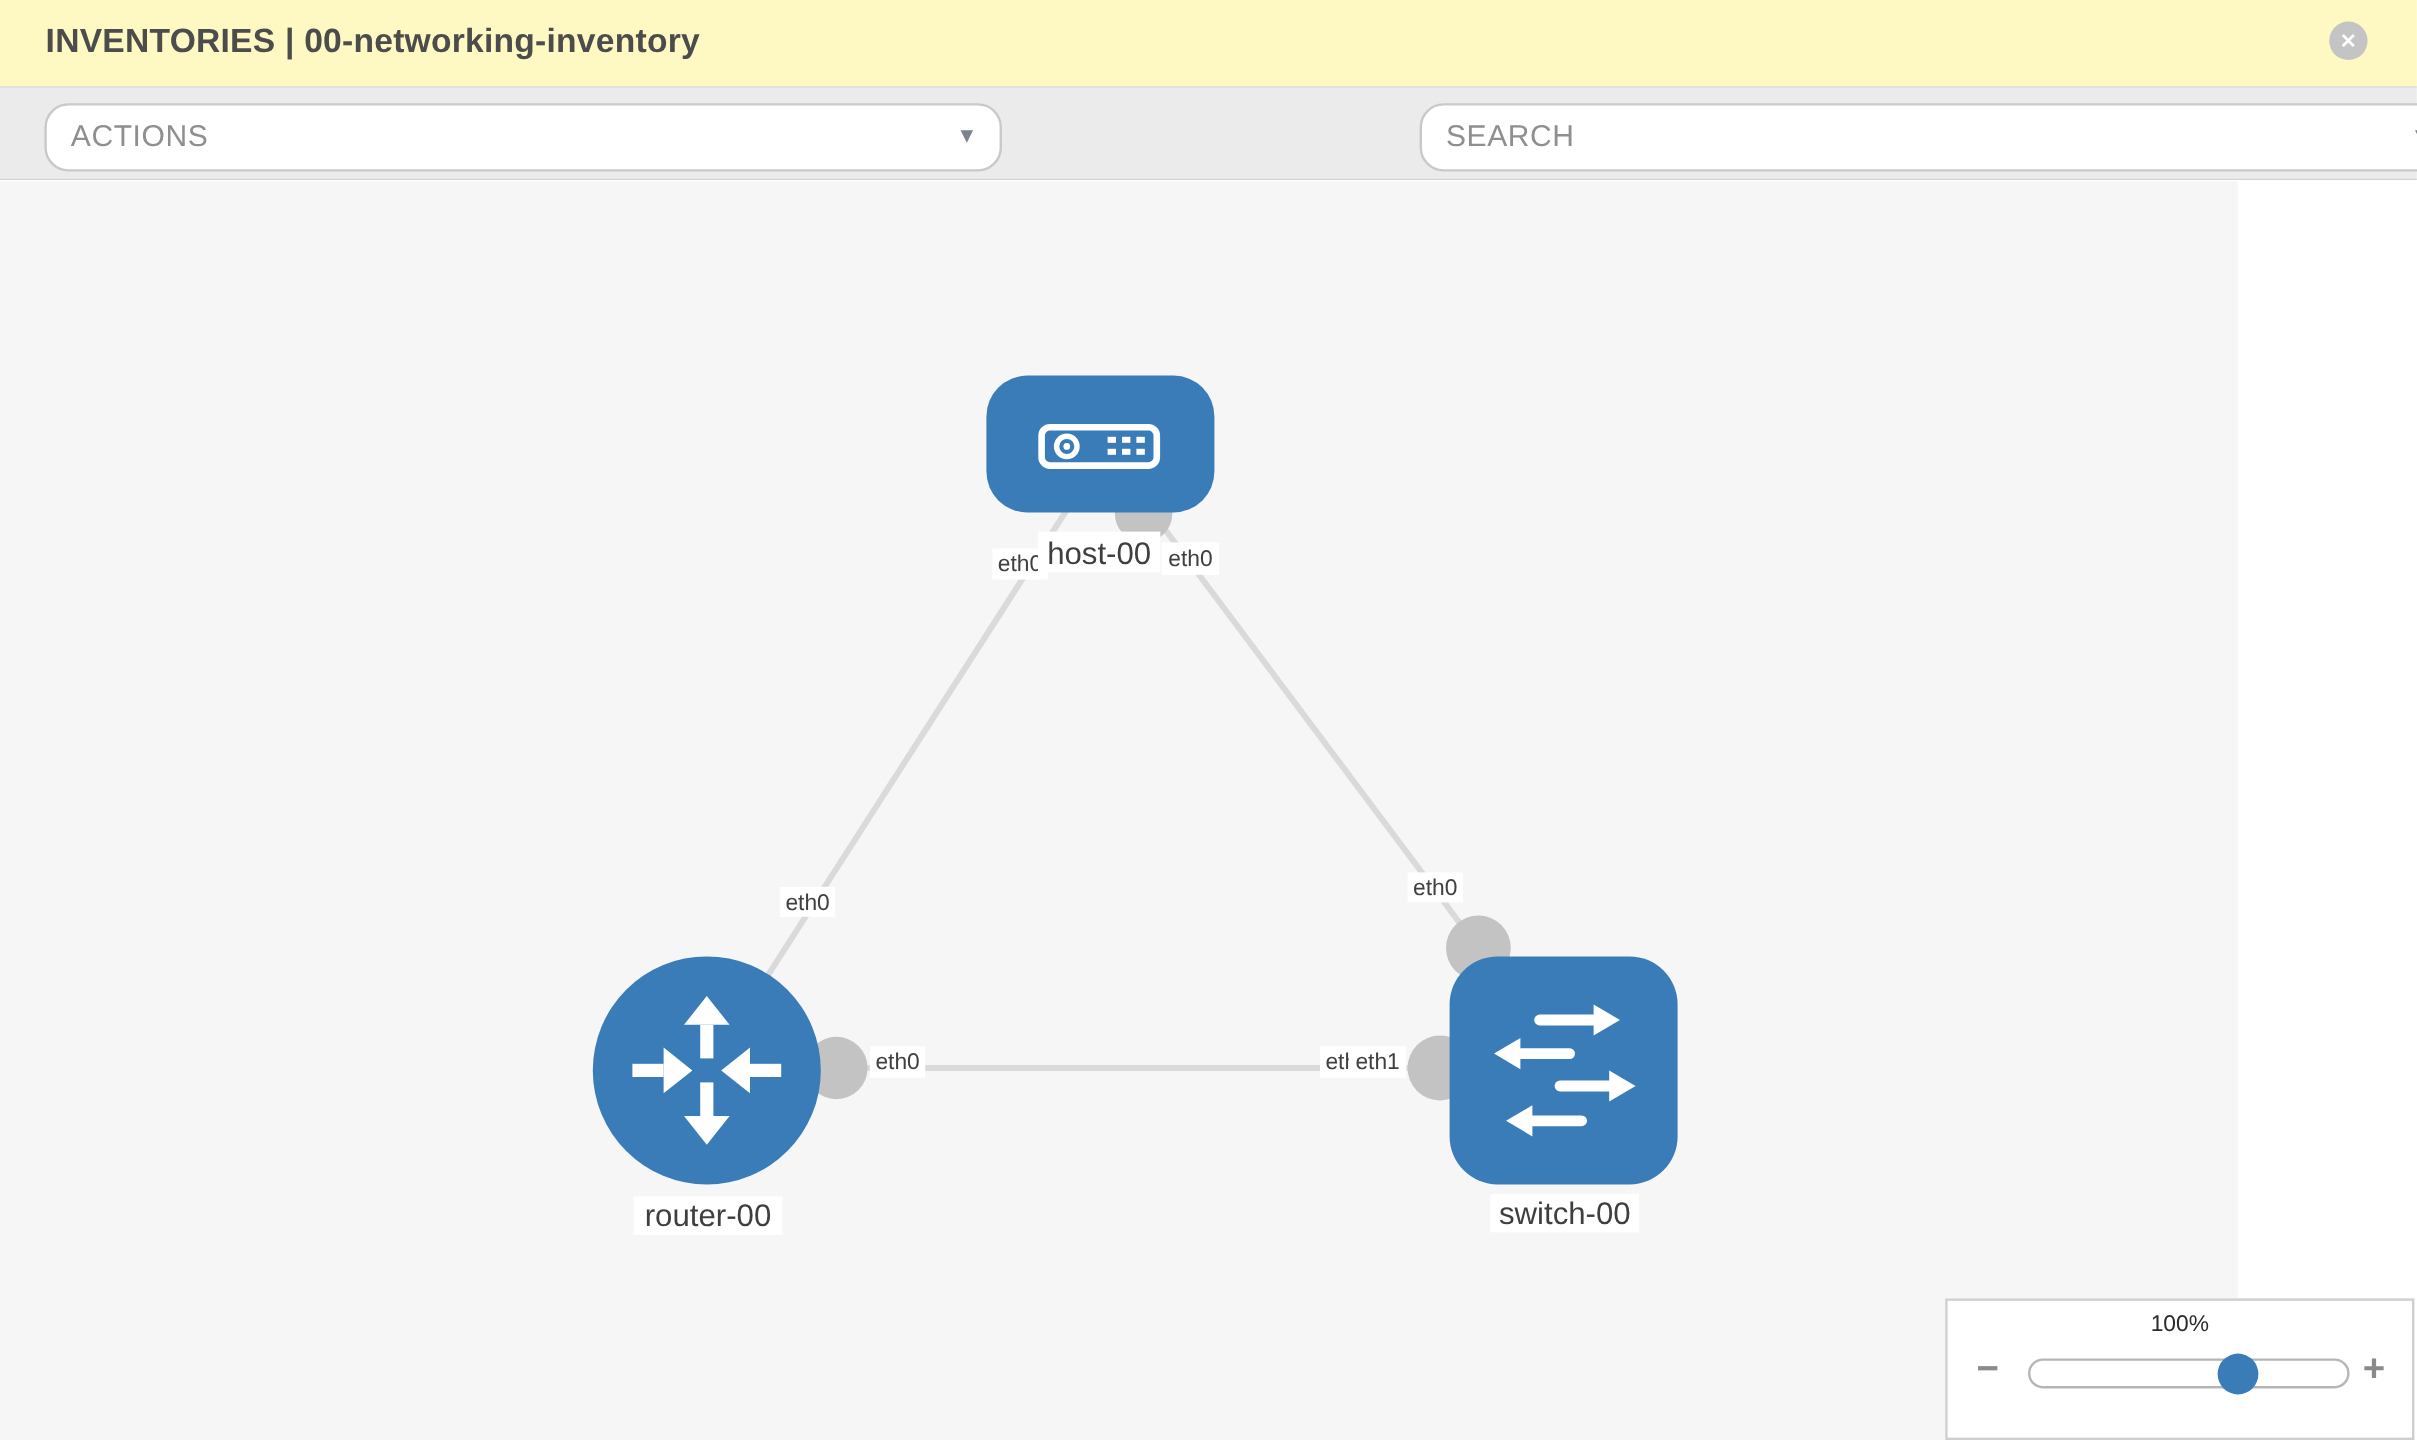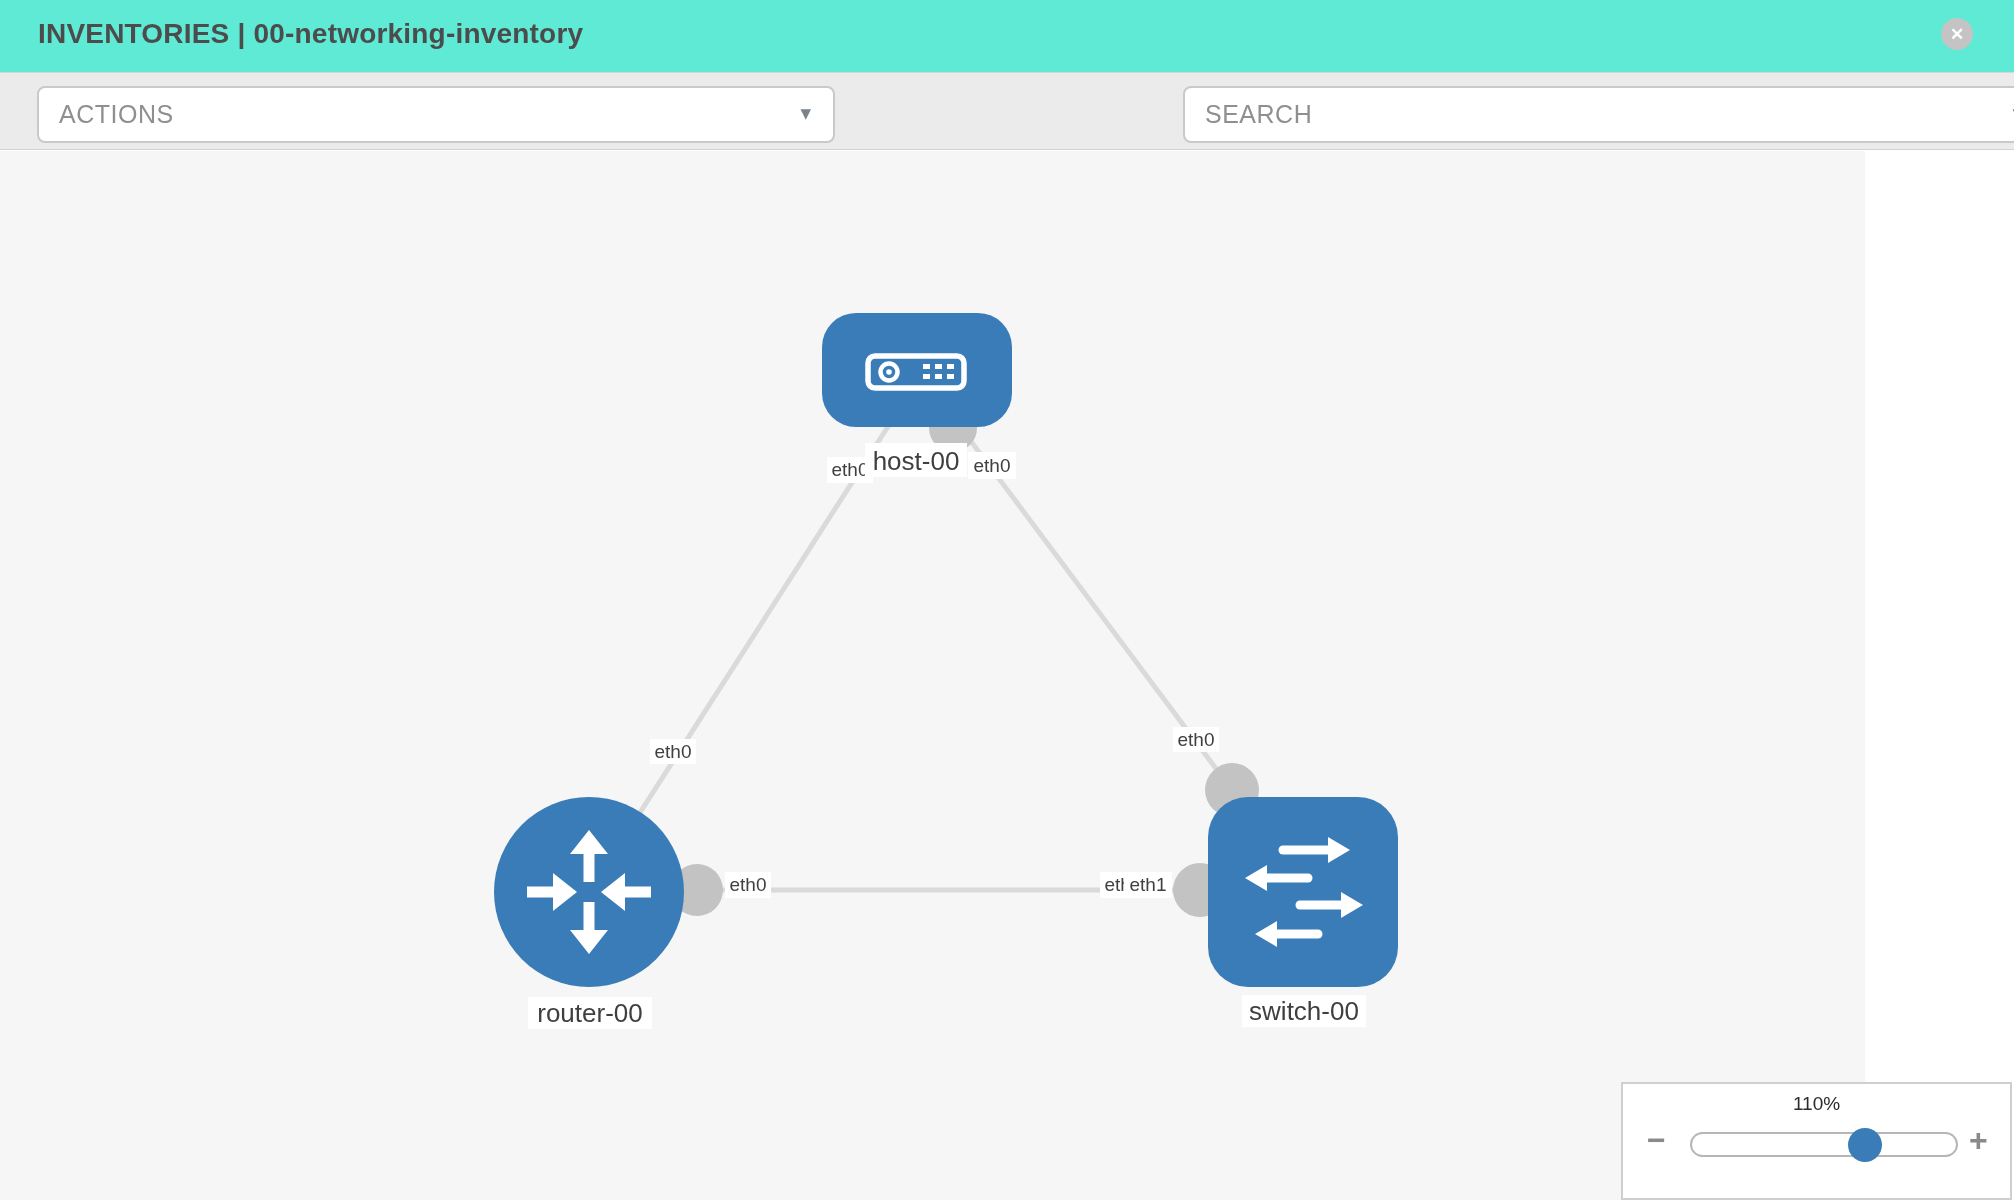--- a/index.html
+++ b/index.html
@@ -4,42 +4,42 @@
 <style>
   * { box-sizing: border-box; margin: 0; padding: 0; }
   html, body {
     width: 2014px; height: 1200px; overflow: hidden;
     font-family: "Liberation Sans", sans-serif;
     background: #ffffff;
   }
   
   .header {
     position: absolute; left: 0; top: 0; width: 2014px; height: 72px;
-    background: #5eead4;
+    background: #fef9c3;
   }
   .page-title {
     position: absolute; left: 38px; top: 18px;
     font-size: 28px; font-weight: 700; color: #4c4c4c; letter-spacing: .2px;
   }
   .close-btn {
     position: absolute; left: 1941px; top: 18px; width: 32px; height: 32px;
     background: #c4c4c4; border-radius: 50%;
     color: #ffffff; font-size: 17px; font-weight: 700;
     display: flex; align-items: center; justify-content: center;
     cursor: pointer; user-select: none;
   }
   
   .toolbar {
     position: absolute; left: 0; top: 72px; width: 2014px; height: 78px;
     background: #ebebeb;
     border-top: 1px solid #d7d7d7; border-bottom: 1px solid #d2d2d2;
   }
   .dropdown {
     position: absolute; top: 13px; height: 57px;
-    background: #ffffff; border: 2px solid #c9c9c9; border-radius: 8px;
+    background: #ffffff; border: 2px solid #c9c9c9; border-radius: 20px;
     display: flex; align-items: center; cursor: pointer;
   }
   .dropdown .dd-label {
     padding-left: 20px; font-size: 25px; color: #8f8f8f; letter-spacing: .5px;
   }
   .dropdown .dd-arrow {
     position: absolute; right: 22px; top: 14px;
     font-size: 21px; color: #7b828c; line-height: 1;
   }
   .dd-actions { left: 37px;  width: 798px; }
@@ -216,18 +216,18 @@
     </g>
     <g>
       <rect class="label-bg" x="1242" y="995" width="124" height="32"></rect>
       <text class="node-label-text" x="1304" y="1020" text-anchor="middle">switch-00</text>
     </g>
   </g>
 </svg>
 </div>
 
 <div class="zoom-panel">
-  <div class="zoom-level">110%</div>
+  <div class="zoom-level">100%</div>
   <div class="zoom-minus">−</div>
   <div class="zoom-track"></div>
   <div class="zoom-handle"></div>
   <div class="zoom-plus">+</div>
 </div>
 
 </body></html>

